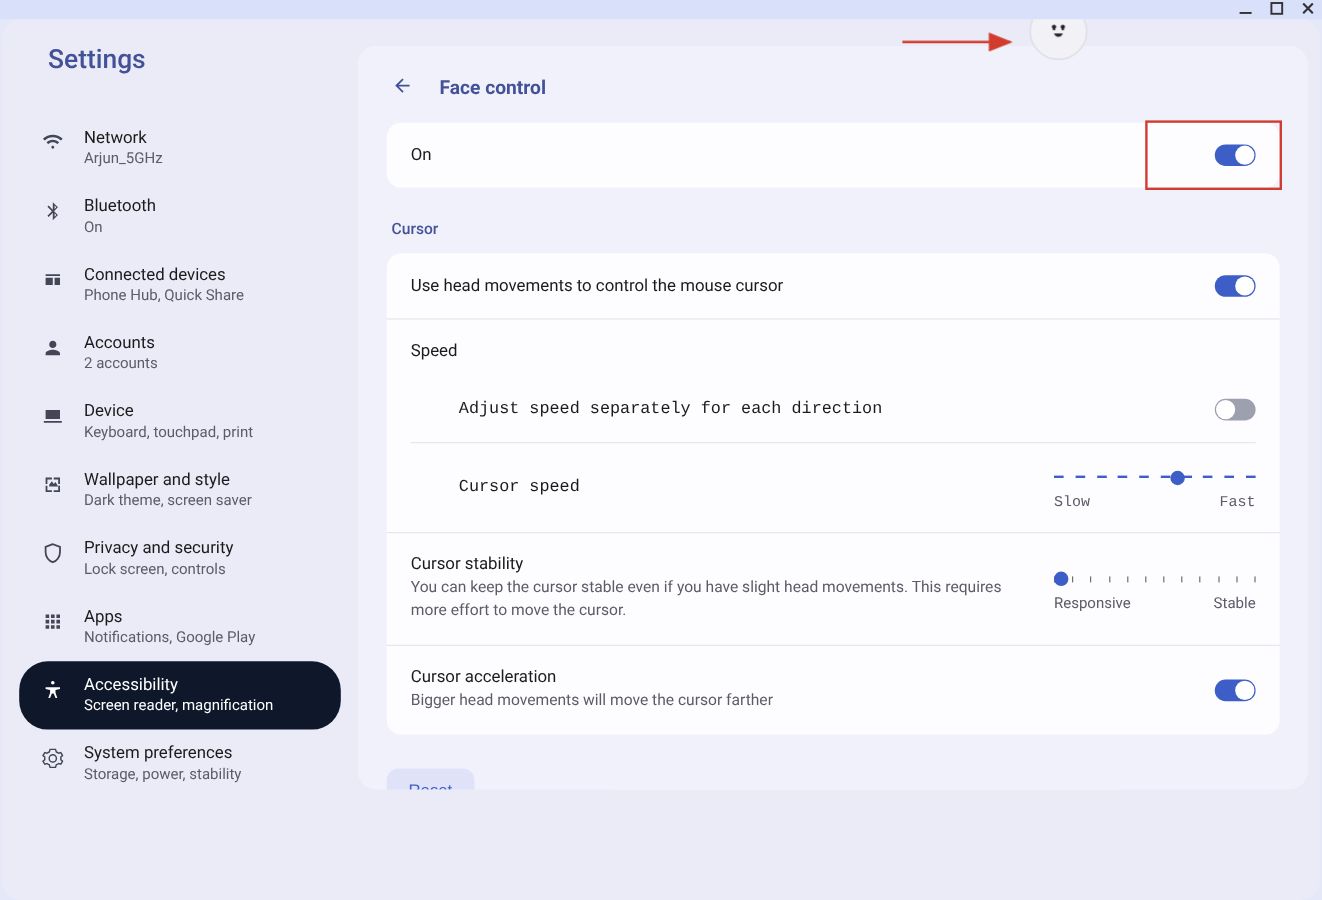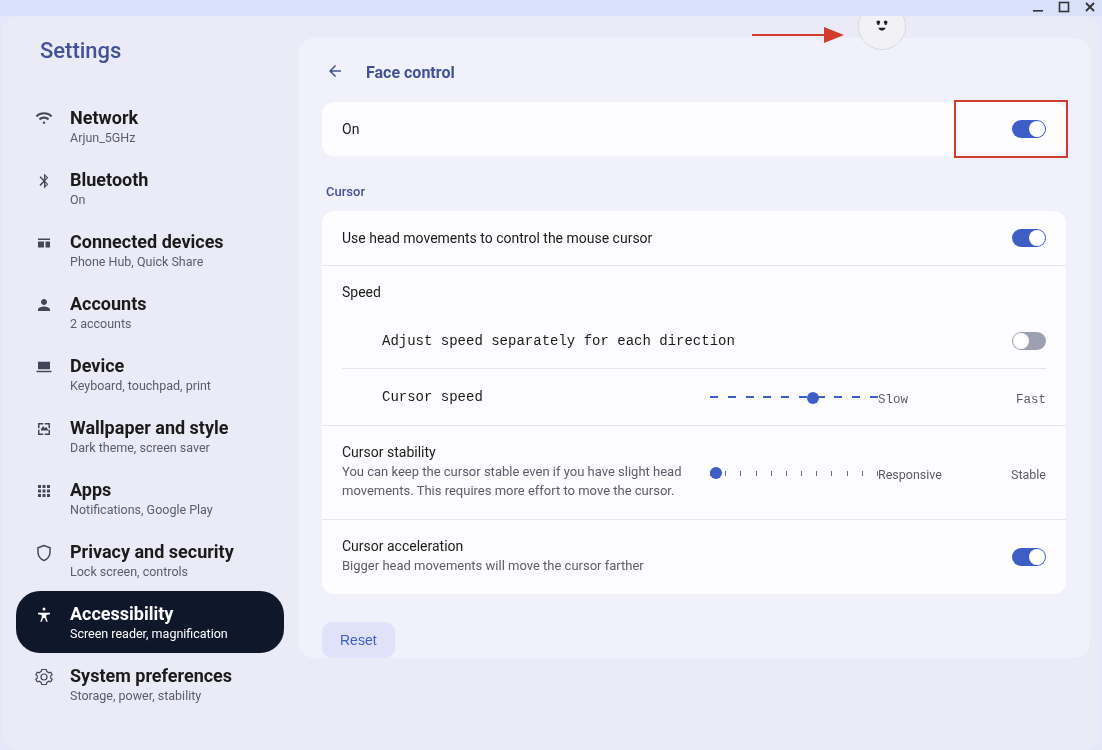--- a/index.html
+++ b/index.html
@@ -59,21 +59,21 @@
 }
 .nav-item .icon {
   width: 20px; height: 20px;
   display: flex; align-items: center; justify-content: center;
   flex-shrink: 0;
   color: #444658;
   margin-top: 2px;
 }
 .nav-item .icon svg { width: 18px; height: 18px; fill: currentColor; }
 .nav-item .label { display: flex; flex-direction: column; }
-.nav-item .label .title { font-size: 18px; font-weight: 700; color: #1b1b1b; }
+.nav-item .label .title { font-size: 14px; font-weight: 400; color: #1b1b1b; }
 .nav-item .label .subtitle { font-size: 12.5px; color: #5b5c68; margin-top: 2px; }
 .nav-item.active {
   background: #0f172a;
 }
 .nav-item.active .title, .nav-item.active .subtitle, .nav-item.active .icon { color: #fff; }
 
 .main {
   flex: 1;
   position: relative;
   padding: 20px 10px 0 0;
@@ -172,21 +172,21 @@
   border-radius: 50%;
   top: 1px; left: 1px;
   transition: left .1s;
 }
 .toggle.on { background: #3d5ec7; }
 .toggle.on::after { left: 17px; }
 
 .subrow-indent { padding-left: 60px; font-family: Liberation Mono, monospace; }
 
 .slider-wrap {
-  display: flex; flex-direction: row; align-items: flex-end;
+  display: flex; flex-direction: column; align-items: flex-end;
 }
 .slider {
   width: 168px; height: 20px; position: relative;
 }
 .slider .track {
   position: absolute; top: 9px; left: 0; right: 0;
   display: flex; justify-content: space-between;
 }
 .slider .track span { width: 1px; height: 5px; background: #6c6e7c; display: block; }
 .slider .dashes {
@@ -313,38 +313,38 @@
         </span>
       <span class="label">
           <span class="title">Wallpaper and style</span>
           <span class="subtitle">Dark theme, screen saver</span>
         </span>
     </div>
 
     <div class="nav-item">
       <span class="icon">
           <svg viewBox="0 0 24 24">
+            <path d="M12 2 4 5v6c0 5 3.4 9.7 8 11 4.6-1.3 8-6 8-11V5l-8-3z" fill="none" stroke="currentColor" stroke-width="2"></path>
+          </svg>
+        </span>
+      <span class="label">
+          <span class="title">Privacy and security</span>
+          <span class="subtitle">Lock screen, controls</span>
+        </span>
+    </div>
+
+    <div class="nav-item">
+      <span class="icon">
+          <svg viewBox="0 0 24 24">
             <path d="M4 4h4v4H4zm6 0h4v4h-4zm6 0h4v4h-4zM4 10h4v4H4zm6 0h4v4h-4zm6 0h4v4h-4zM4 16h4v4H4zm6 0h4v4h-4zm6 0h4v4h-4z"></path>
           </svg>
         </span>
       <span class="label">
           <span class="title">Apps</span>
           <span class="subtitle">Notifications, Google Play</span>
-        </span>
-    </div>
-
-    <div class="nav-item">
-      <span class="icon">
-          <svg viewBox="0 0 24 24">
-            <path d="M12 2 4 5v6c0 5 3.4 9.7 8 11 4.6-1.3 8-6 8-11V5l-8-3z" fill="none" stroke="currentColor" stroke-width="2"></path>
-          </svg>
-        </span>
-      <span class="label">
-          <span class="title">Privacy and security</span>
-          <span class="subtitle">Lock screen, controls</span>
         </span>
     </div>
 
     <div class="nav-item active">
       <span class="icon">
           <svg viewBox="0 0 24 24">
             <circle cx="12" cy="4" r="2"></circle>
             <path d="M4 9h16v2l-5 1v3l2 6h-2l-2-5h-2l-2 5H7l2-6v-3L4 11z"></path>
           </svg>
         </span>

